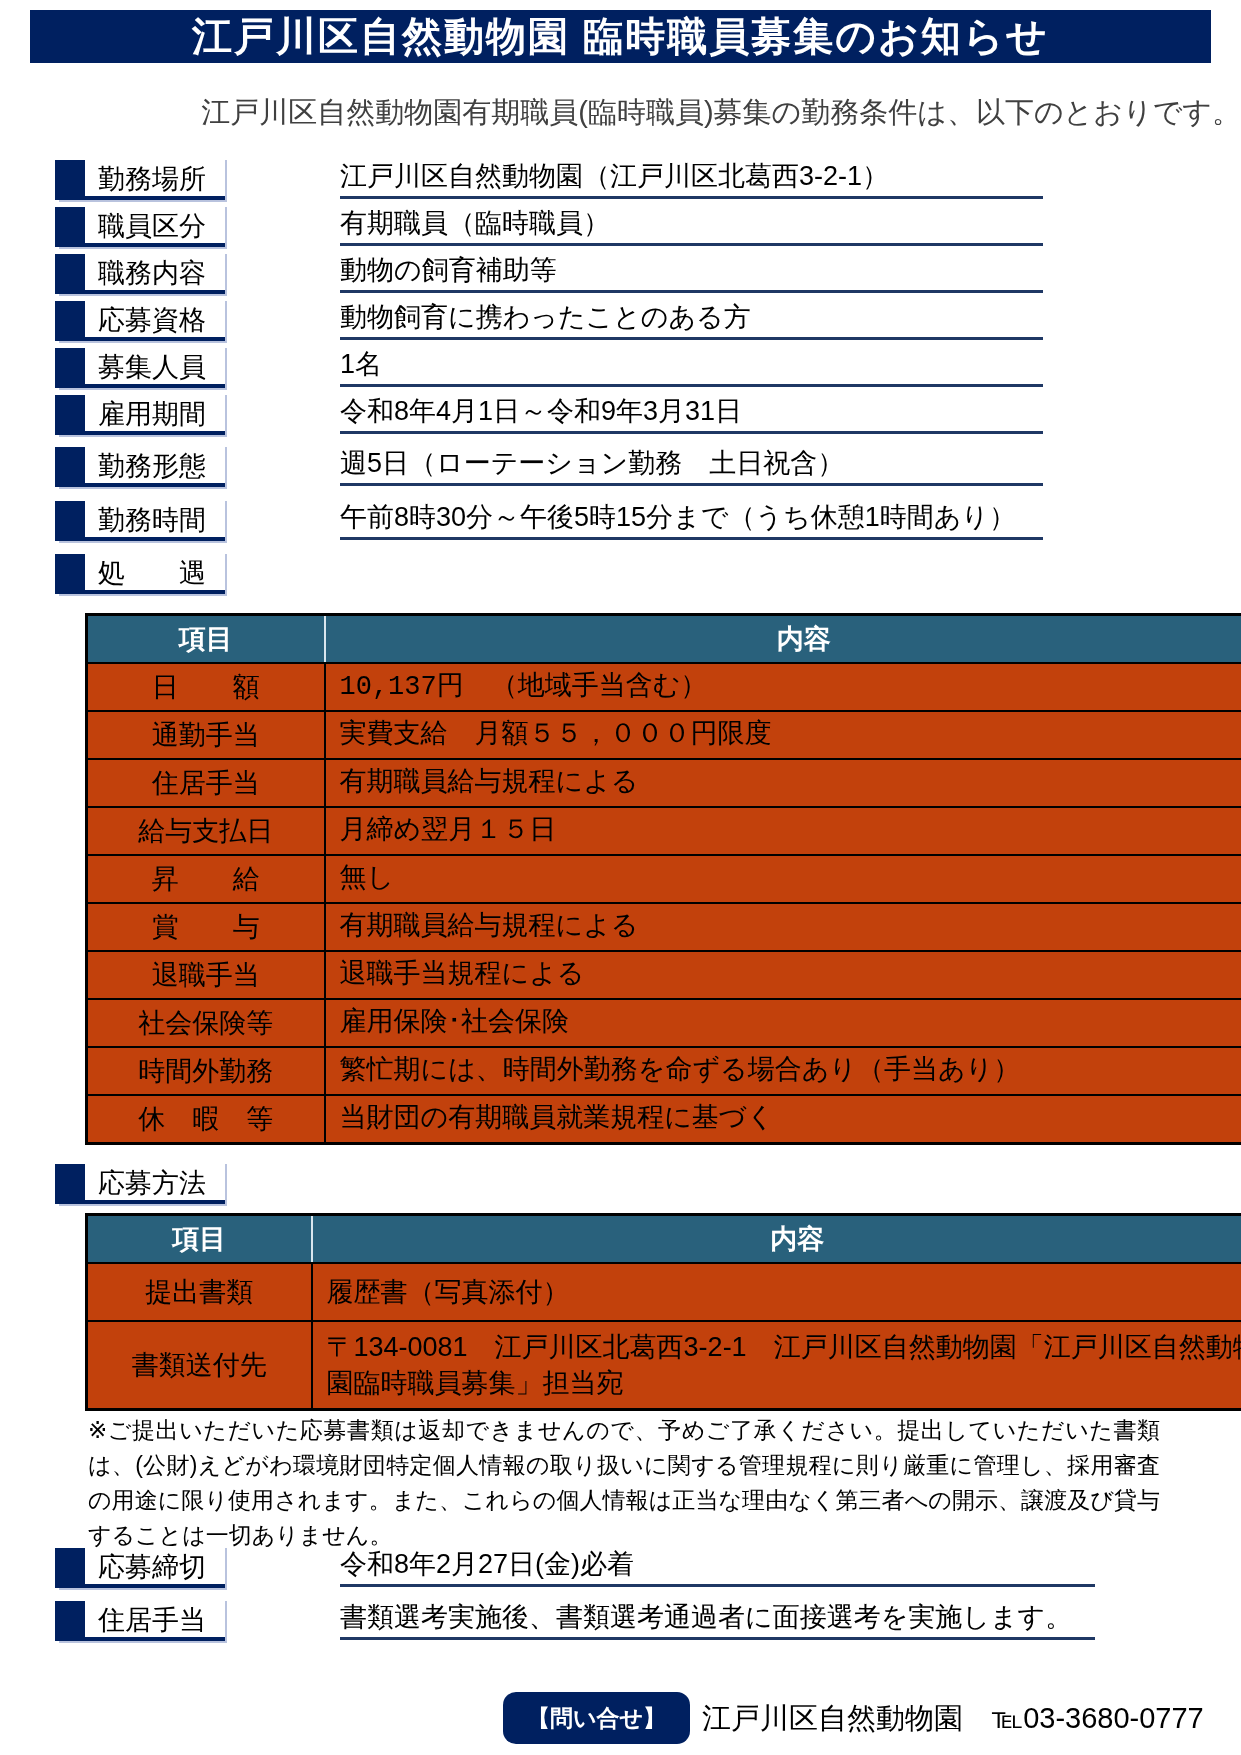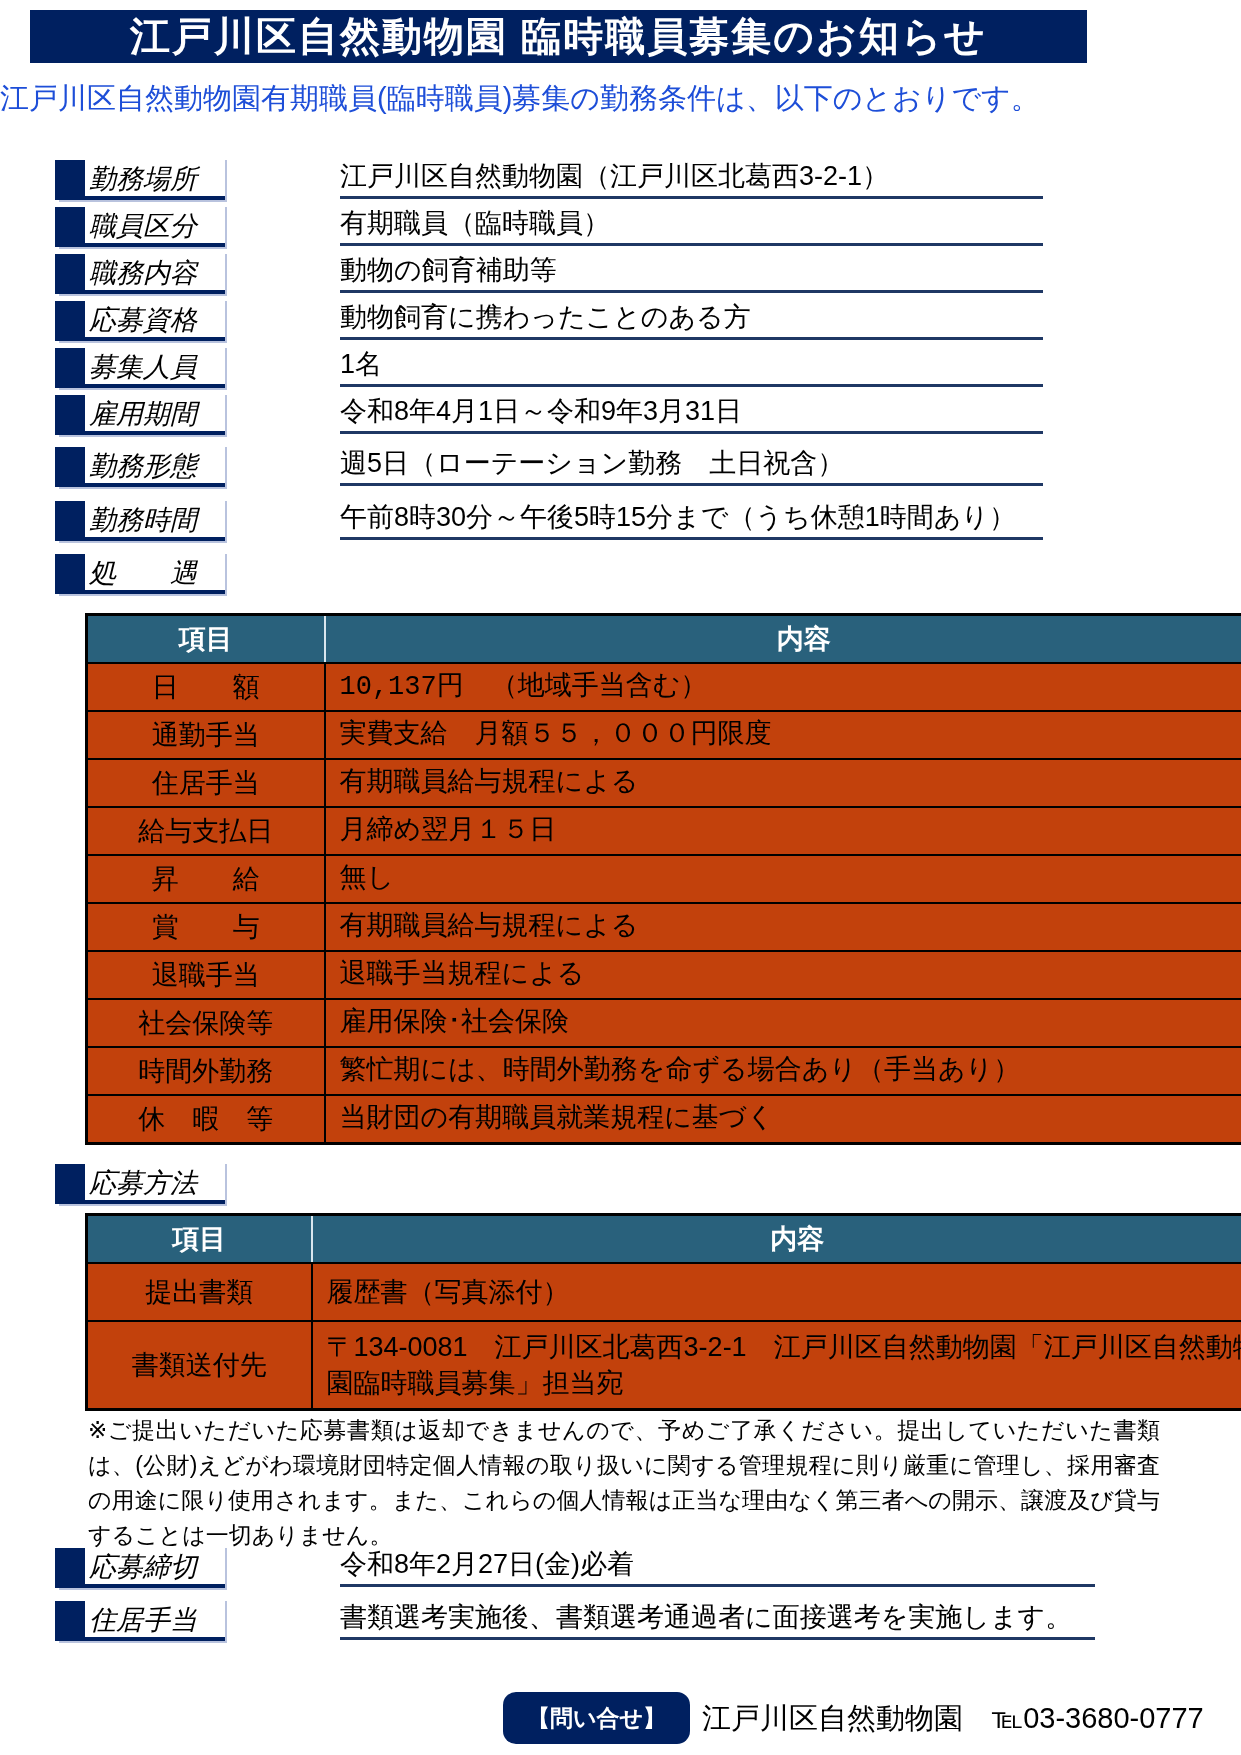--- a/index.html
+++ b/index.html
@@ -3,38 +3,38 @@
 <meta charset="utf-8">
 <style>
   html,body { margin:0; padding:0; }
   body {
     width:1241px; height:1755px; position:relative; background:#ffffff;
     font-family:"Liberation Sans","DejaVu Sans",sans-serif; color:#000;
     overflow:hidden;
   }
   
   .title-bar {
-    position:absolute; left:30px; top:10px; width:1057px; height:53px;
+    position:absolute; left:30px; top:10px; width:1181px; height:53px;
     background:#002060; display:flex; align-items:center; justify-content:center;
   }
   .title-bar span {
     color:#fff; font-size:40px; font-weight:bold; letter-spacing:2px; white-space:nowrap;
   }
   
   .intro {
-    position:absolute; left:0; top:79px; width:100%; text-align:left;
-    font-size:29px; color:#1d4ed8; white-space:nowrap;
+    position:absolute; left:0; top:93px; width:100%; text-align:right;
+    font-size:29px; color:#404040; white-space:nowrap;
   }
   
   .cond { position:absolute; left:0; width:100%; height:40px; }
   .cond-label {
     position:absolute; left:55px; width:170px; height:40px;
     border-bottom:4px solid #002060;
     box-shadow:3px 3px 0 -1px #b9c3de;
-    display:flex; align-items:flex-end; gap:4px;font-style:italic;
+    display:flex; align-items:flex-end; gap:13px;
   }
   .sq { width:30px; height:36px; background:#002060; flex:none; }
   .cond-label-text { font-size:27px; line-height:34px; white-space:nowrap; }
   .cond-value {
     position:absolute; left:340px; width:703px; height:40px;
     border-bottom:3px solid #1f3864; font-size:27px; line-height:40px; white-space:nowrap;
   }
   .cond-value.wide { width:755px; }
   
   table.dtable {

